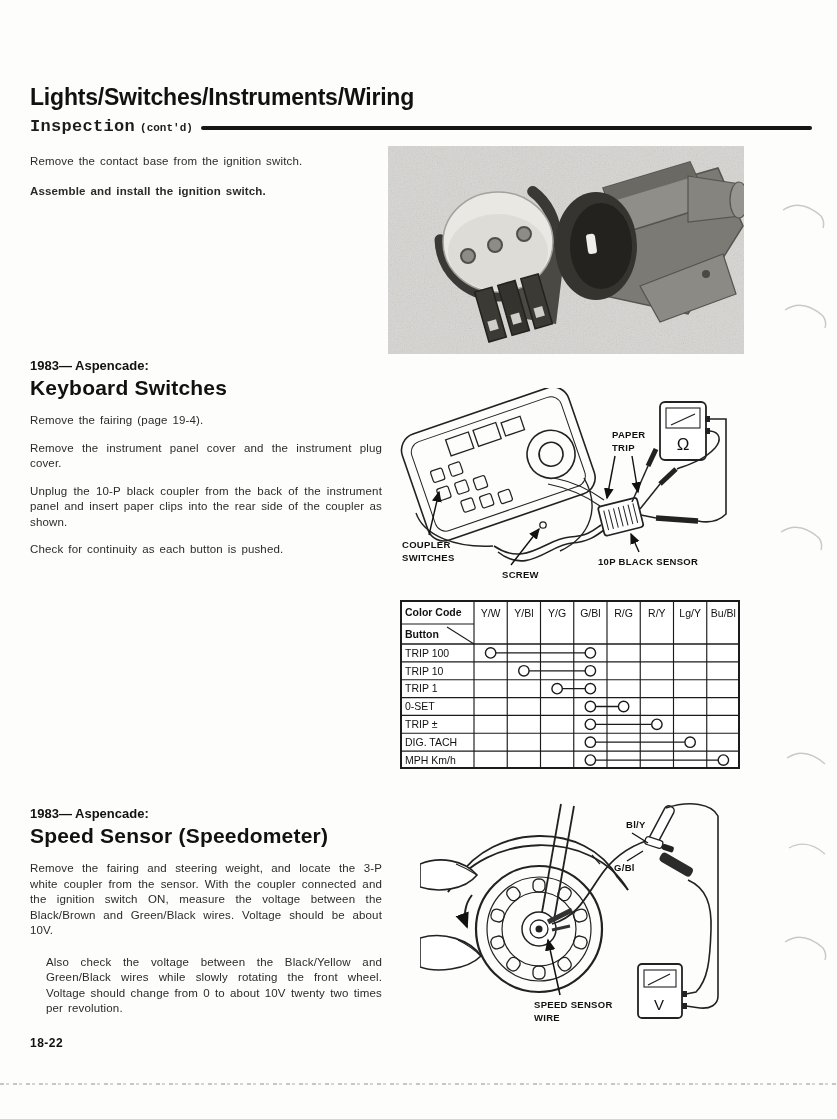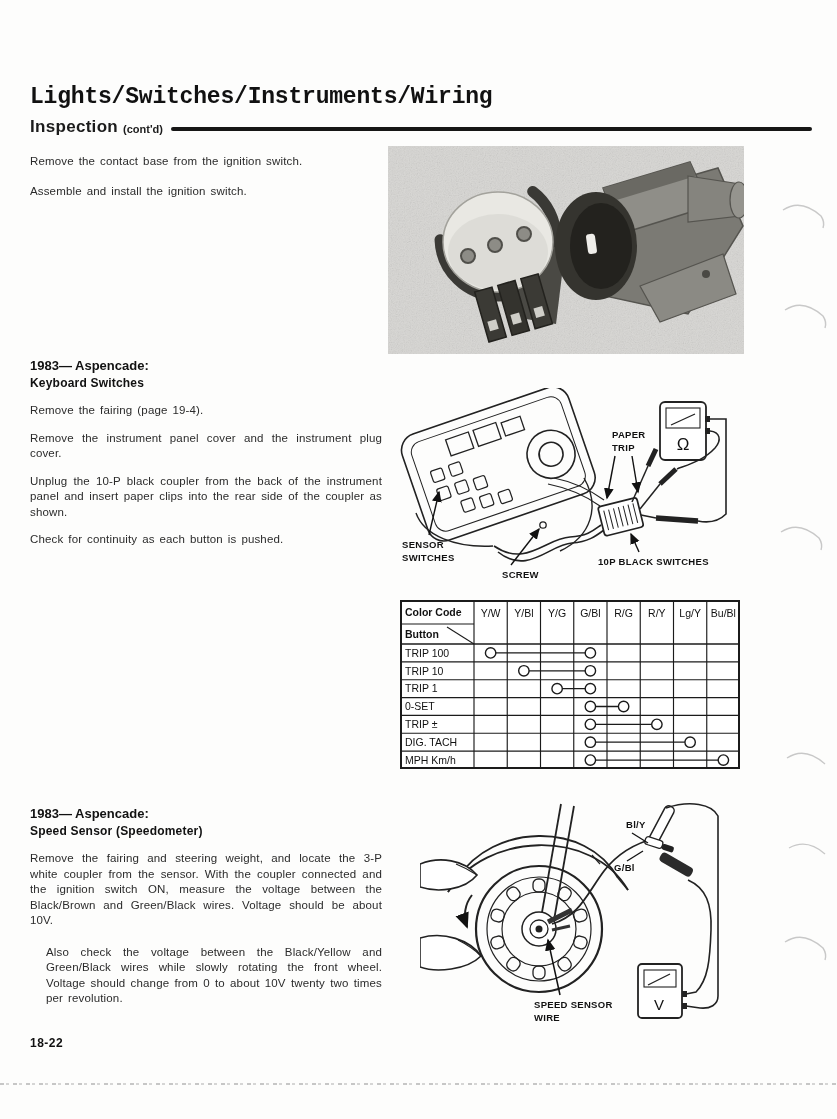--- a/index.html
+++ b/index.html
@@ -1,30 +1,30 @@
 <!DOCTYPE html>
 <html><head>
 <meta charset="utf-8">
 <style>
   html,body{margin:0;padding:0;background:#e8e8e8;}
   #page{position:relative;width:837px;height:1119px;background:#fdfdfc;overflow:hidden;
         font-family:"Liberation Sans",sans-serif;color:#1c1c1c;}
   .abs{position:absolute;}
   
-  #title{left:30px;top:84px;font-size:23px;font-weight:bold;letter-spacing:-0.2px;color:#111;font-family:Liberation Mono, monospace;}
-  #subrow{left:30px;top:117px;width:782px;display:flex;align-items:center;}
+  #title{left:30px;top:84px;font-size:23px;font-weight:bold;letter-spacing:-0.2px;color:#111;}
+  #subrow{left:30px;top:117px;width:782px;display:flex;align-items:center;font-family:Liberation Mono, monospace;}
   #subheading{font-size:17px;font-weight:bold;letter-spacing:0.3px;}
   #subnote{font-size:11px;font-weight:bold;margin-left:5px;margin-top:3px;}
   #subrule{flex:1;height:4px;background:#161616;margin-left:8px;margin-top:3px;border-radius:2px;}
   
   .col{width:352px;}
   .para{font-size:11.5px;line-height:15.5px;text-align:justify;color:#2b2b2b;
         letter-spacing:0.15px;word-spacing:1.6px;margin:0 0 12px 0;}
   .model{font-size:13px;font-weight:bold;margin:0 0 3px 0;color:#111;}
-  .secheading{font-size:12px;font-weight:bold;letter-spacing:0.2px;margin:0 0 13px 0;color:#111;}
+  .secheading{font-size:21px;font-weight:bold;letter-spacing:0.2px;margin:0 0 13px 0;color:#111;}
   
   .dlabel{position:absolute;font-size:9.5px;font-weight:bold;letter-spacing:0.3px;
           line-height:13px;color:#111;}
   #pagenum{left:30px;top:1036px;font-size:12px;font-weight:bold;letter-spacing:0.5px;color:#111;}
   #bottomline{left:0;top:1083px;width:837px;height:2px;opacity:0.55;
      background:repeating-linear-gradient(90deg,#9a9a9a 0 4px,transparent 4px 6px,#b5b5b5 6px 9px,transparent 9px 13px);}
   svg text{font-family:"Liberation Sans",sans-serif;}
 </style>
 </head>
 <body>
@@ -33,21 +33,21 @@
 
   <div class="abs" id="title">Lights/Switches/Instruments/Wiring</div>
   <div class="abs" id="subrow">
     <span id="subheading">Inspection</span>
     <span id="subnote">(cont'd)</span>
     <span id="subrule"></span>
   </div>
 
   <div class="abs col" style="left:30px;top:154px;">
     <p class="para">Remove the contact base from the ignition switch.</p>
-    <p class="para" style="margin-top:14px;">Assemble and install the ignition switch.</p>
+    <p class="para" style="margin-top:14px;font-weight:bold;">Assemble and install the ignition switch.</p>
   </div>
 
   <svg class="abs" style="left:388px;top:146px;" width="356" height="208" viewBox="0 0 356 208">
     <defs>
       <filter id="grain" x="0" y="0" width="100%" height="100%">
         <feTurbulence type="fractalNoise" baseFrequency="0.85" numOctaves="2" seed="7"></feTurbulence>
         <feColorMatrix type="saturate" values="0"></feColorMatrix>
       </filter>
     </defs>
     <rect x="0" y="0" width="356" height="208" fill="#d7d6d3"></rect>
@@ -154,23 +154,23 @@
     <path d="M300,133 L258,130" stroke="#222" stroke-width="5.5" fill="none"></path>
     <path d="M258,130 L243,127" stroke="#222" stroke-width="1.6" fill="none"></path>
 
     <line x1="217" y1="68" x2="209" y2="110" stroke="#111" stroke-width="1.4" marker-end="url(#ka)"></line>
     <line x1="234" y1="68" x2="240" y2="104" stroke="#111" stroke-width="1.4" marker-end="url(#ka)"></line>
     <line x1="31" y1="147" x2="41" y2="104" stroke="#111" stroke-width="1.4" marker-end="url(#ka)"></line>
     <line x1="113" y1="177" x2="141" y2="141" stroke="#111" stroke-width="1.4" marker-end="url(#ka)"></line>
     <line x1="241" y1="164" x2="233" y2="146" stroke="#111" stroke-width="1.4" marker-end="url(#ka)"></line>
   </svg>
   <span class="dlabel" style="left:612px;top:428px;width:46px;">PAPER TRIP</span>
-  <span class="dlabel" style="left:402px;top:538px;width:64px;">SENSOR SWITCHES</span>
+  <span class="dlabel" style="left:402px;top:538px;width:64px;">COUPLER SWITCHES</span>
   <span class="dlabel" style="left:502px;top:568px;">SCREW</span>
-  <span class="dlabel" style="left:598px;top:555px;">10P BLACK SWITCHES</span>
+  <span class="dlabel" style="left:598px;top:555px;">10P BLACK SENSOR</span>
 
   <svg class="abs" id="ctable" style="left:400px;top:600px;" width="340" height="169" viewBox="0 0 340 169">
       <rect x="1" y="1" width="338" height="167" fill="#fff" stroke="#1b1b1b" stroke-width="2"></rect>
       <line x1="74" y1="1" x2="74" y2="168" stroke="#1b1b1b" stroke-width="1.15"></line>
       <line x1="107.25" y1="1" x2="107.25" y2="168" stroke="#1b1b1b" stroke-width="1.15"></line>
       <line x1="140.5" y1="1" x2="140.5" y2="168" stroke="#1b1b1b" stroke-width="1.15"></line>
       <line x1="173.75" y1="1" x2="173.75" y2="168" stroke="#1b1b1b" stroke-width="1.15"></line>
       <line x1="207" y1="1" x2="207" y2="168" stroke="#1b1b1b" stroke-width="1.15"></line>
       <line x1="240.25" y1="1" x2="240.25" y2="168" stroke="#1b1b1b" stroke-width="1.15"></line>
       <line x1="273.5" y1="1" x2="273.5" y2="168" stroke="#1b1b1b" stroke-width="1.15"></line>

